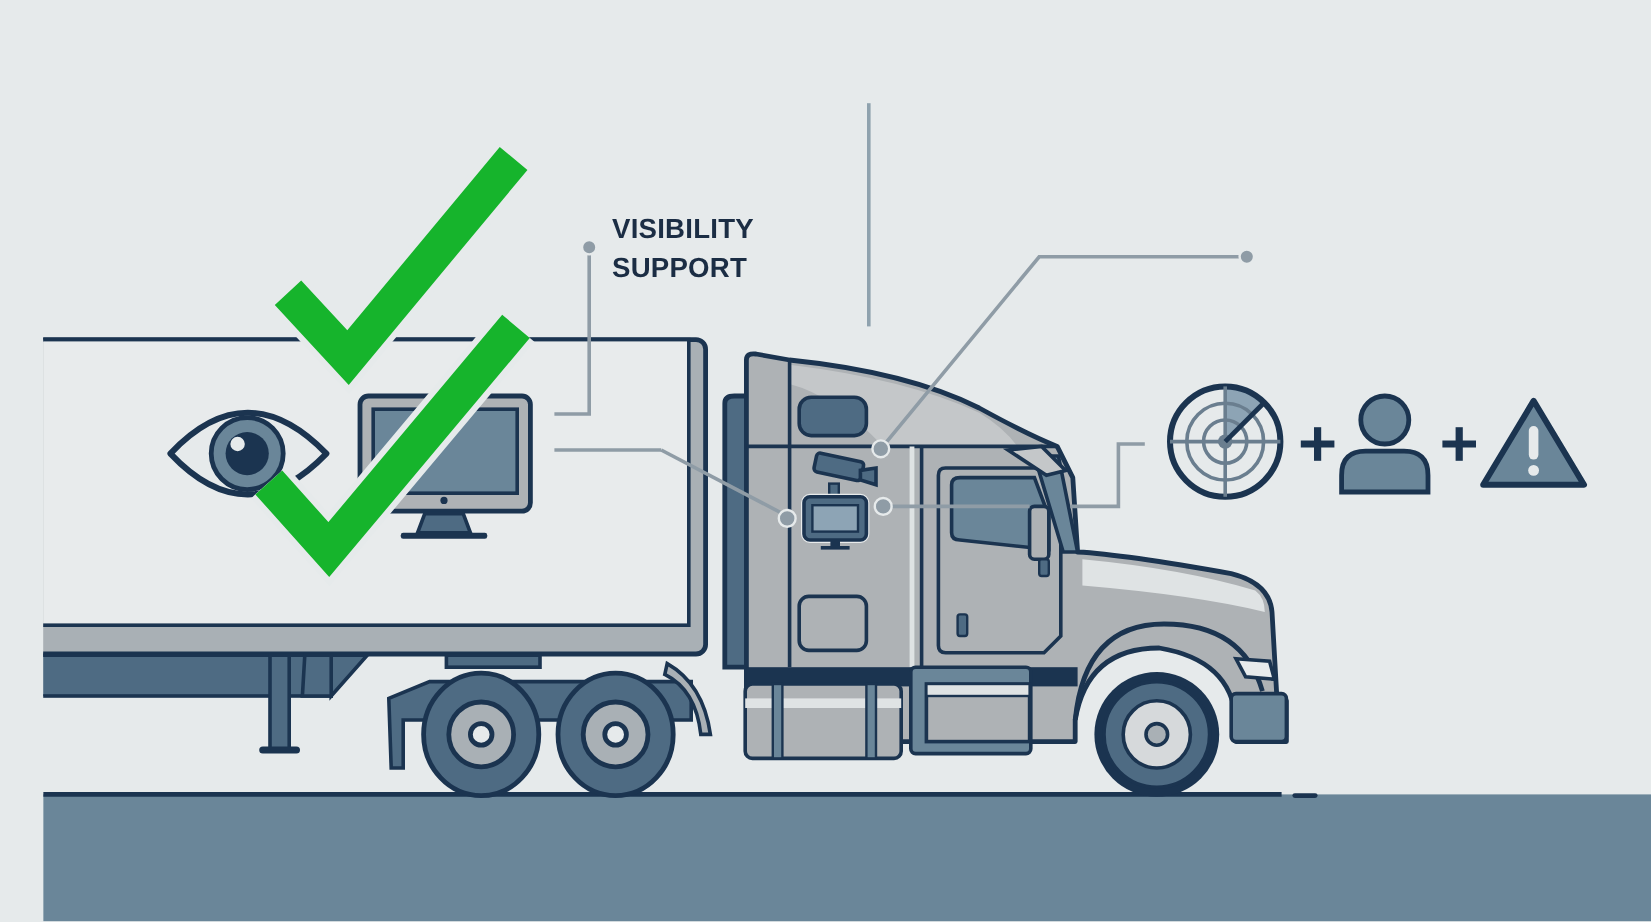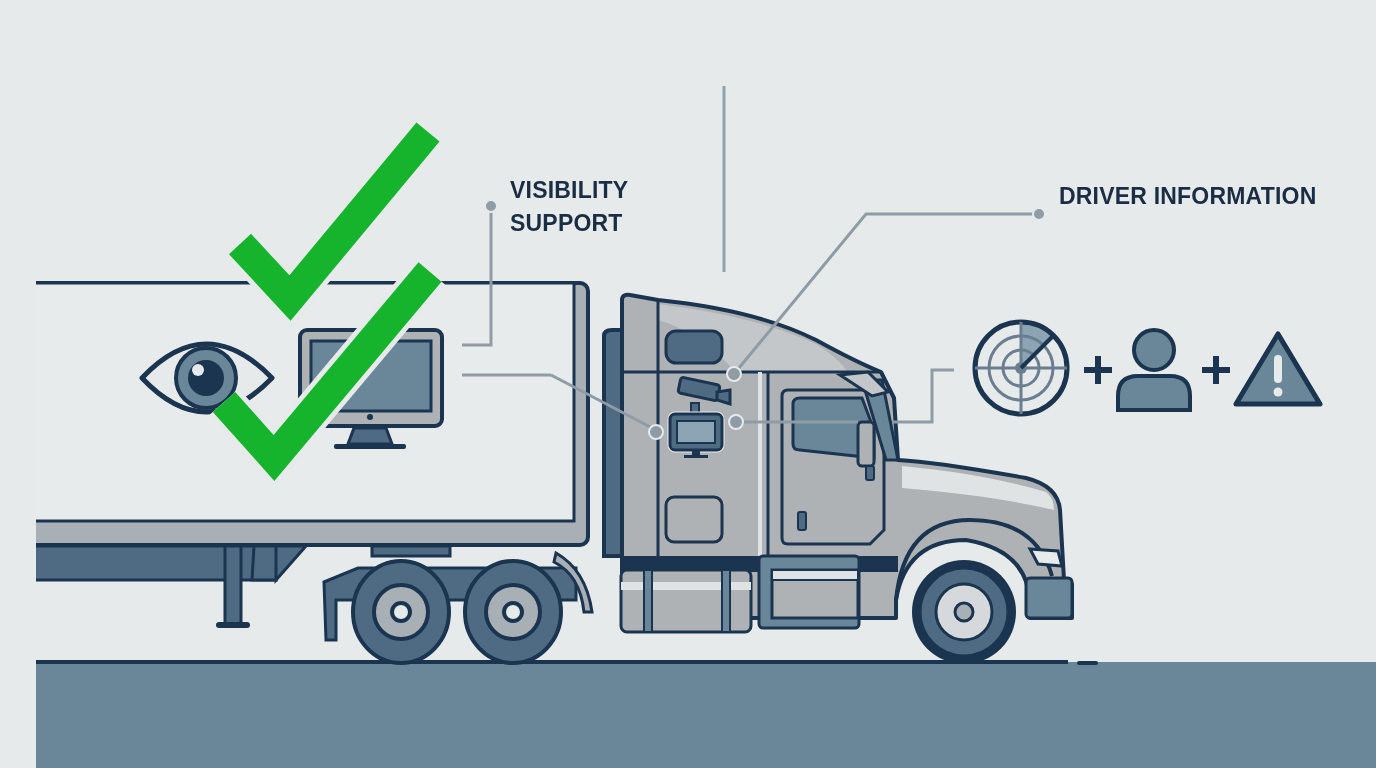--- a/index.html
+++ b/index.html
@@ -205,16 +205,15 @@
       <circle cx="1242" cy="392" r="4.5" fill="#e6eaeb"></circle>
     </g>
   </svg>
 
   <div class="label" id="label-visibility">
     <span>Visibility</span>
     <span>Support</span>
   </div>
 
   <div class="label" id="label-detection">
-    <span>Driver Information</span>
   </div>
 
 </div>
 
 </body></html>

